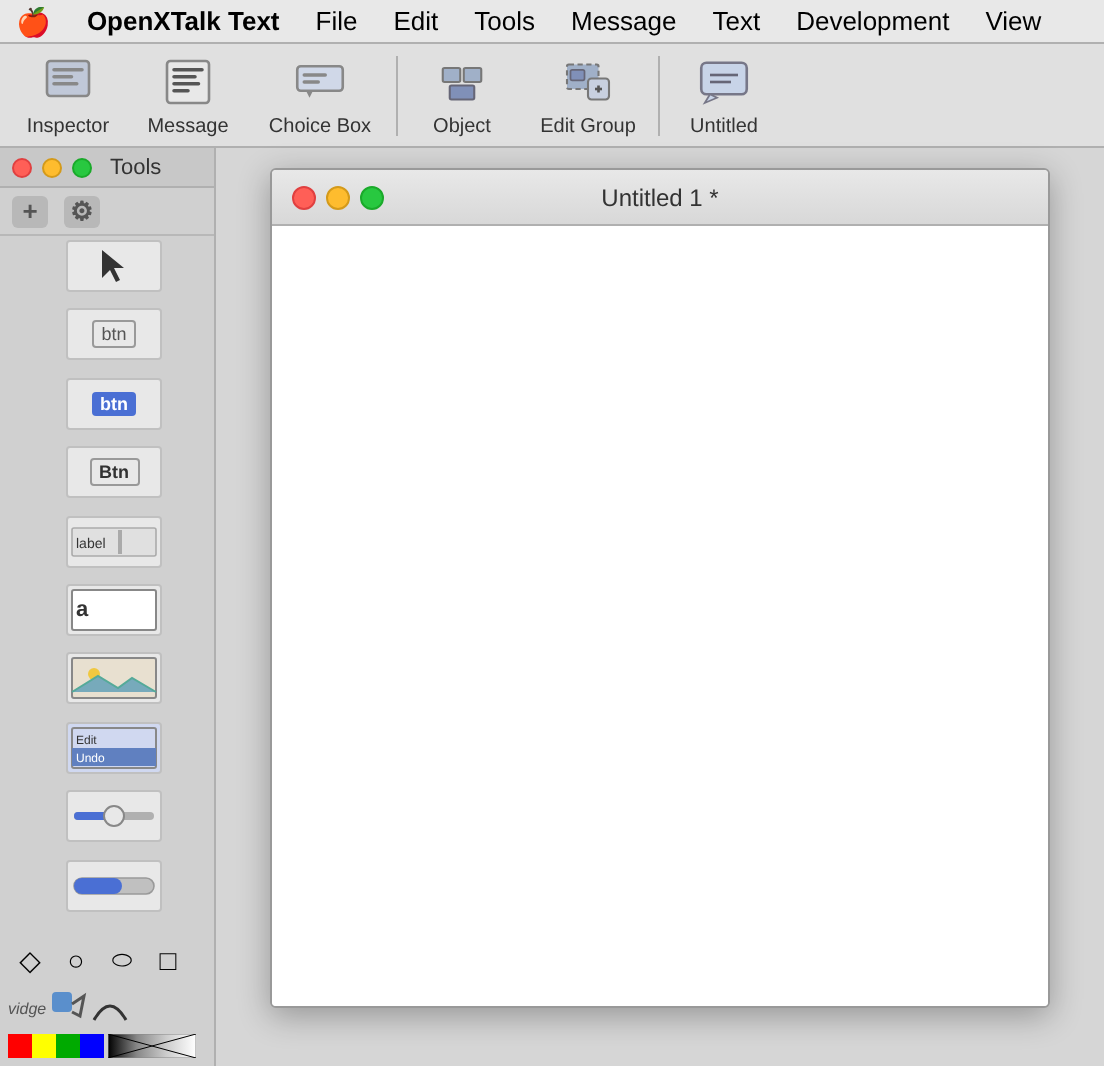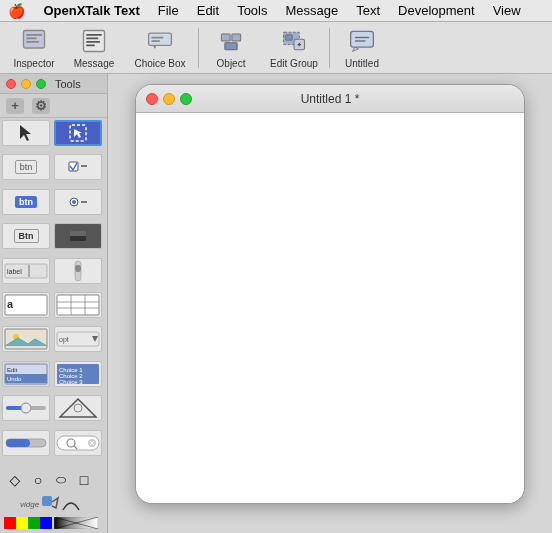--- a/index.html
+++ b/index.html
@@ -150,38 +150,39 @@
       width: 48px;
       height: 26px;
       background: #e8e8e8;
       border: 1px solid #c0c0c0;
       border-radius: 2px;
       display: flex;
       align-items: center;
       justify-content: center;
       cursor: pointer;
       overflow: hidden;
+      margin-left: 31px;
     }
     .tool-cell.selected {
       border: 2px solid #4a90e2;
     }
 
     
     .canvas-window {
       flex: 1;
       display: flex;
       flex-direction: column;
       align-items: center;
       padding: 10px;
     }
     .window-chrome {
       width: 390px;
       height: 420px;
       background: #f0f0f0;
-      border-radius: 17px;
+      border-radius: 3px;
       border: 1px solid #999;
       box-shadow: 0 4px 16px rgba(0,0,0,0.3);
       display: flex;
       flex-direction: column;
       overflow: hidden;
     }
     .window-titlebar {
       display: flex;
       align-items: center;
       height: 28px;
@@ -490,21 +491,21 @@
 
     </div>
 
     <div class="tools-bottom">
       <div class="tools-row">
         <div class="tool-shape">◇</div>
         <div class="tool-shape">○</div>
         <div class="tool-shape" style="font-size:12px;">⬭</div>
         <div class="tool-shape">□</div>
       </div>
-      <div class="tools-row" style="align-items:center;margin-left:16px;">
+      <div class="tools-row" style="align-items:center;">
 
         <span style="font-size:8px;color:#555;font-style:italic;">vidge</span>
         <svg width="20" height="20" viewBox="0 0 20 20">
           <rect x="2" y="2" width="10" height="10" rx="2" fill="#5a8fcc"></rect>
           <polyline points="12,8 18,4 16,14 12,12" fill="none" stroke="#555" stroke-width="1.5"></polyline>
         </svg>
         <svg width="20" height="20" viewBox="0 0 20 20">
           <path d="M2 16 Q10 2 18 16" fill="none" stroke="#333" stroke-width="1.5"></path>
         </svg>
       </div>

